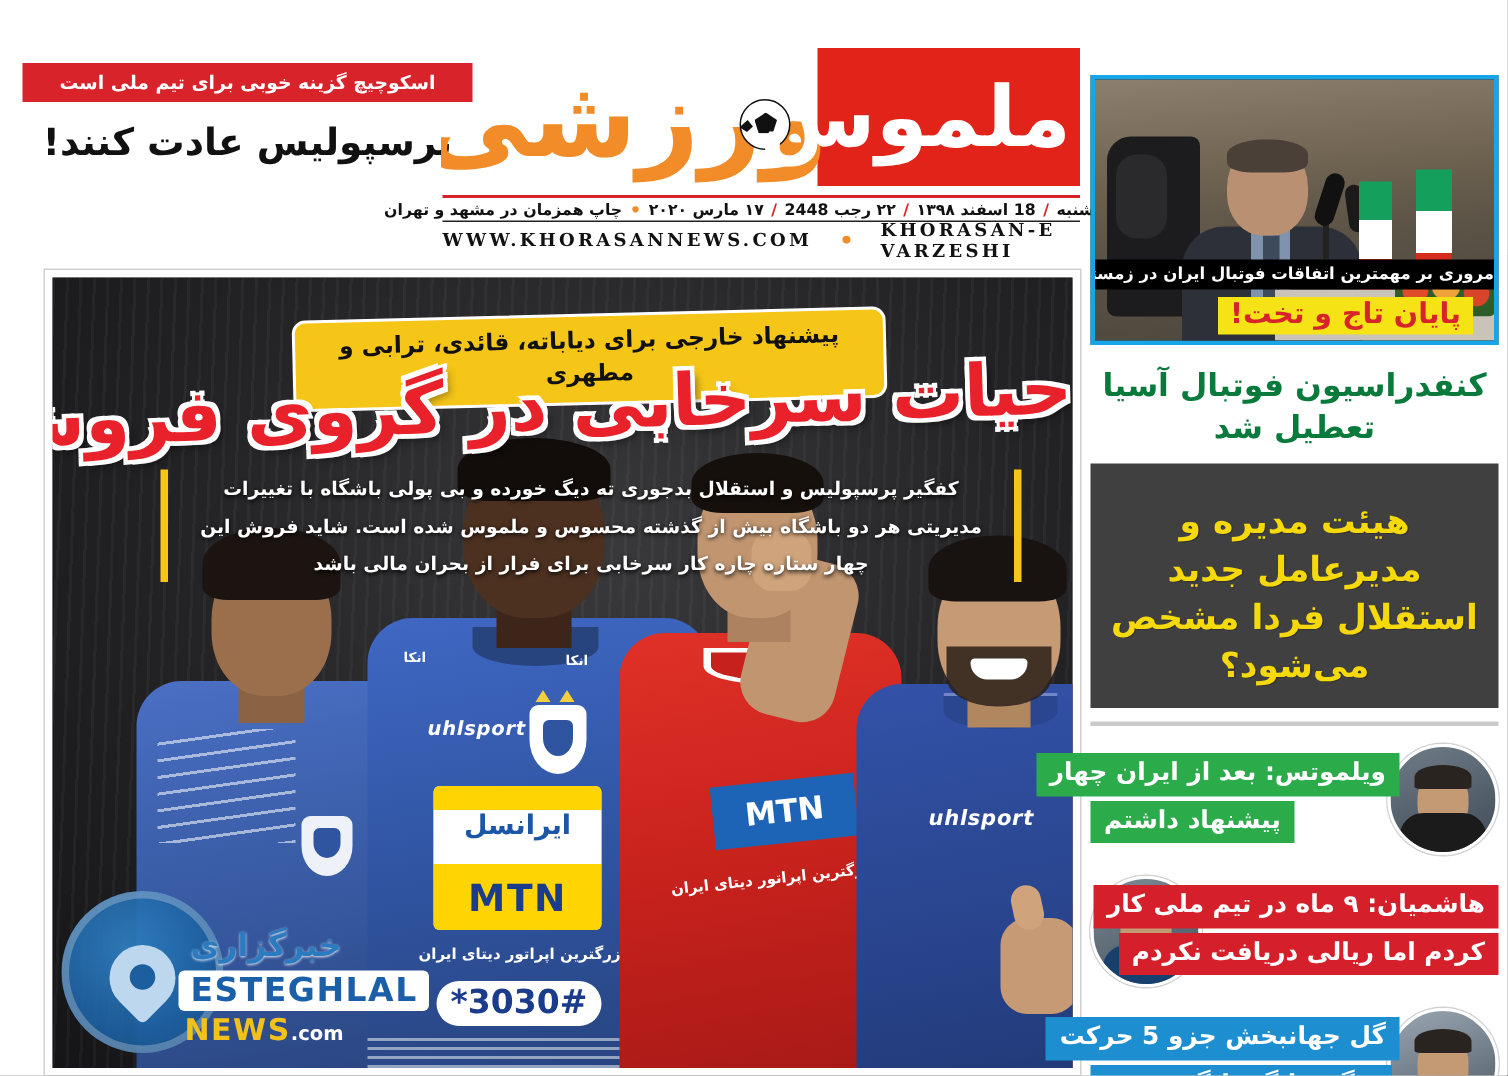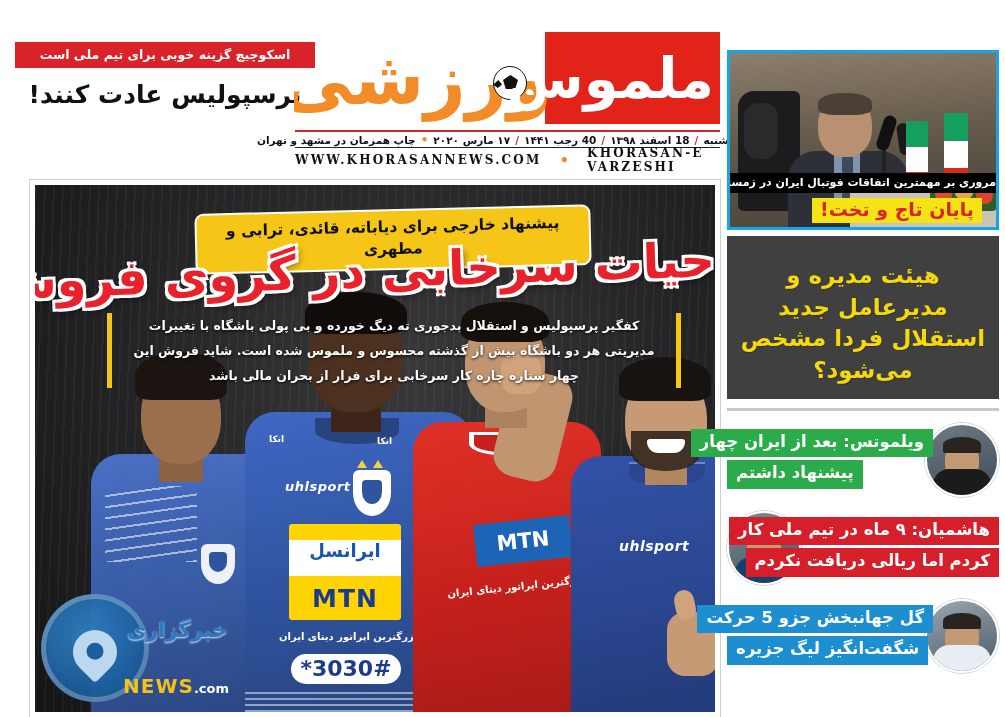--- a/index.html
+++ b/index.html
@@ -298,21 +298,21 @@
       <div class="logo-varzeshi">ورزشی</div>
       <div class="logo-ball"></div>
       <div class="logo-khorasan">ملموس</div>
 
       <div class="dateline">
         <span class="dot">•</span>
         <span>سه‌شنبه</span>
         <span class="sep">/</span>
         <span>18 اسفند ۱۳۹۸</span>
         <span class="sep">/</span>
-        <span>40 رجب ۱۴۴۱</span>
+        <span>۲۲ رجب 2448</span>
         <span class="sep">/</span>
         <span>۱۷ مارس ۲۰۲۰</span>
         <span class="dot">•</span>
         <span>چاپ همزمان در مشهد و تهران</span>
       </div>
 
       <div class="urlline">
         <span>WWW.KHORASANNEWS.COM</span>
         <span class="dot">•</span>
         <span>KHORASAN-E VARZESHI</span>
@@ -408,28 +408,30 @@
     </div>
 
     <div class="hero-banner">پیشنهاد خارجی برای دیاباته، قائدی، ترابی و مطهری</div>
     <div class="hero-title">حیات سرخابی در گروی فروش ستاره‌ها!</div>
     <div class="hero-sub">کفگیر پرسپولیس و استقلال بدجوری ته دیگ خورده و بی پولی باشگاه با تغییرات مدیریتی هر دو باشگاه بیش از گذشته محسوس و ملموس شده است. شاید فروش این چهار ستاره چاره کار سرخابی برای فرار از بحران مالی باشد</div>
 
     <div class="watermark">
       <div class="wm-circle"></div>
       <div class="wm-pin"></div>
       <div class="wm-fa">خبرگزاری</div>
+      <div class="wm-est">ESTEGHLAL</div>
       <div class="wm-news">
         <span class="n">NEWS</span><span class="c">.com</span>
       </div>
     </div>
   </div>
 
   <div class="rail">
 
+    <div class="rail-green">کنفدراسیون فوتبال آسیا تعطیل شد</div>
 
     <div class="rail-cyan">هیئت مدیره و مدیرعامل جدید استقلال فردا مشخص می‌شود؟</div>
 
     <div class="rail-rule"></div>
 
     <div class="item av-right">
       <div class="avatar av-a">
         <div class="av-face"></div>
         <div class="av-hair"></div>
         <div class="av-body dark"></div>

